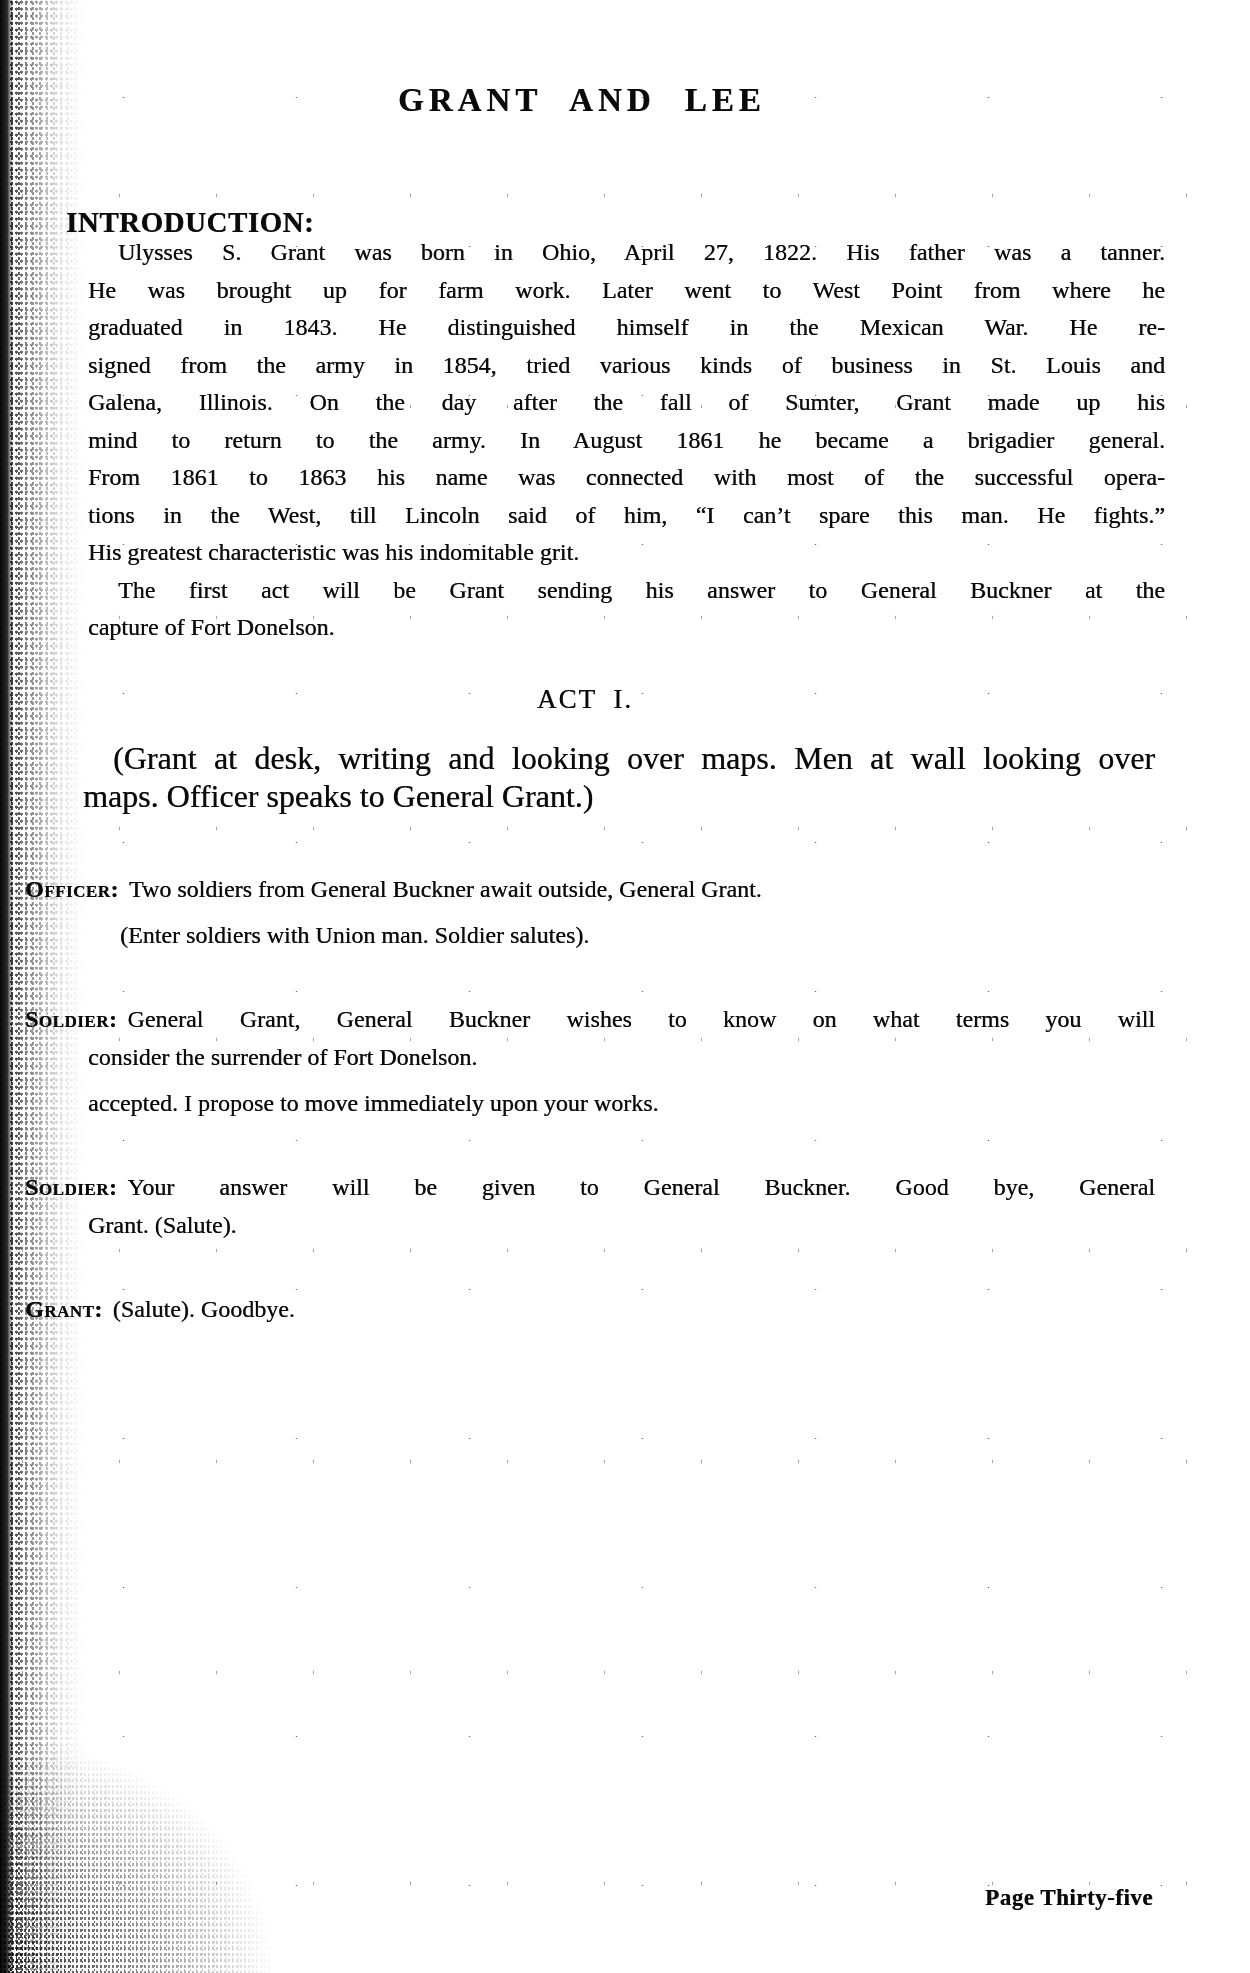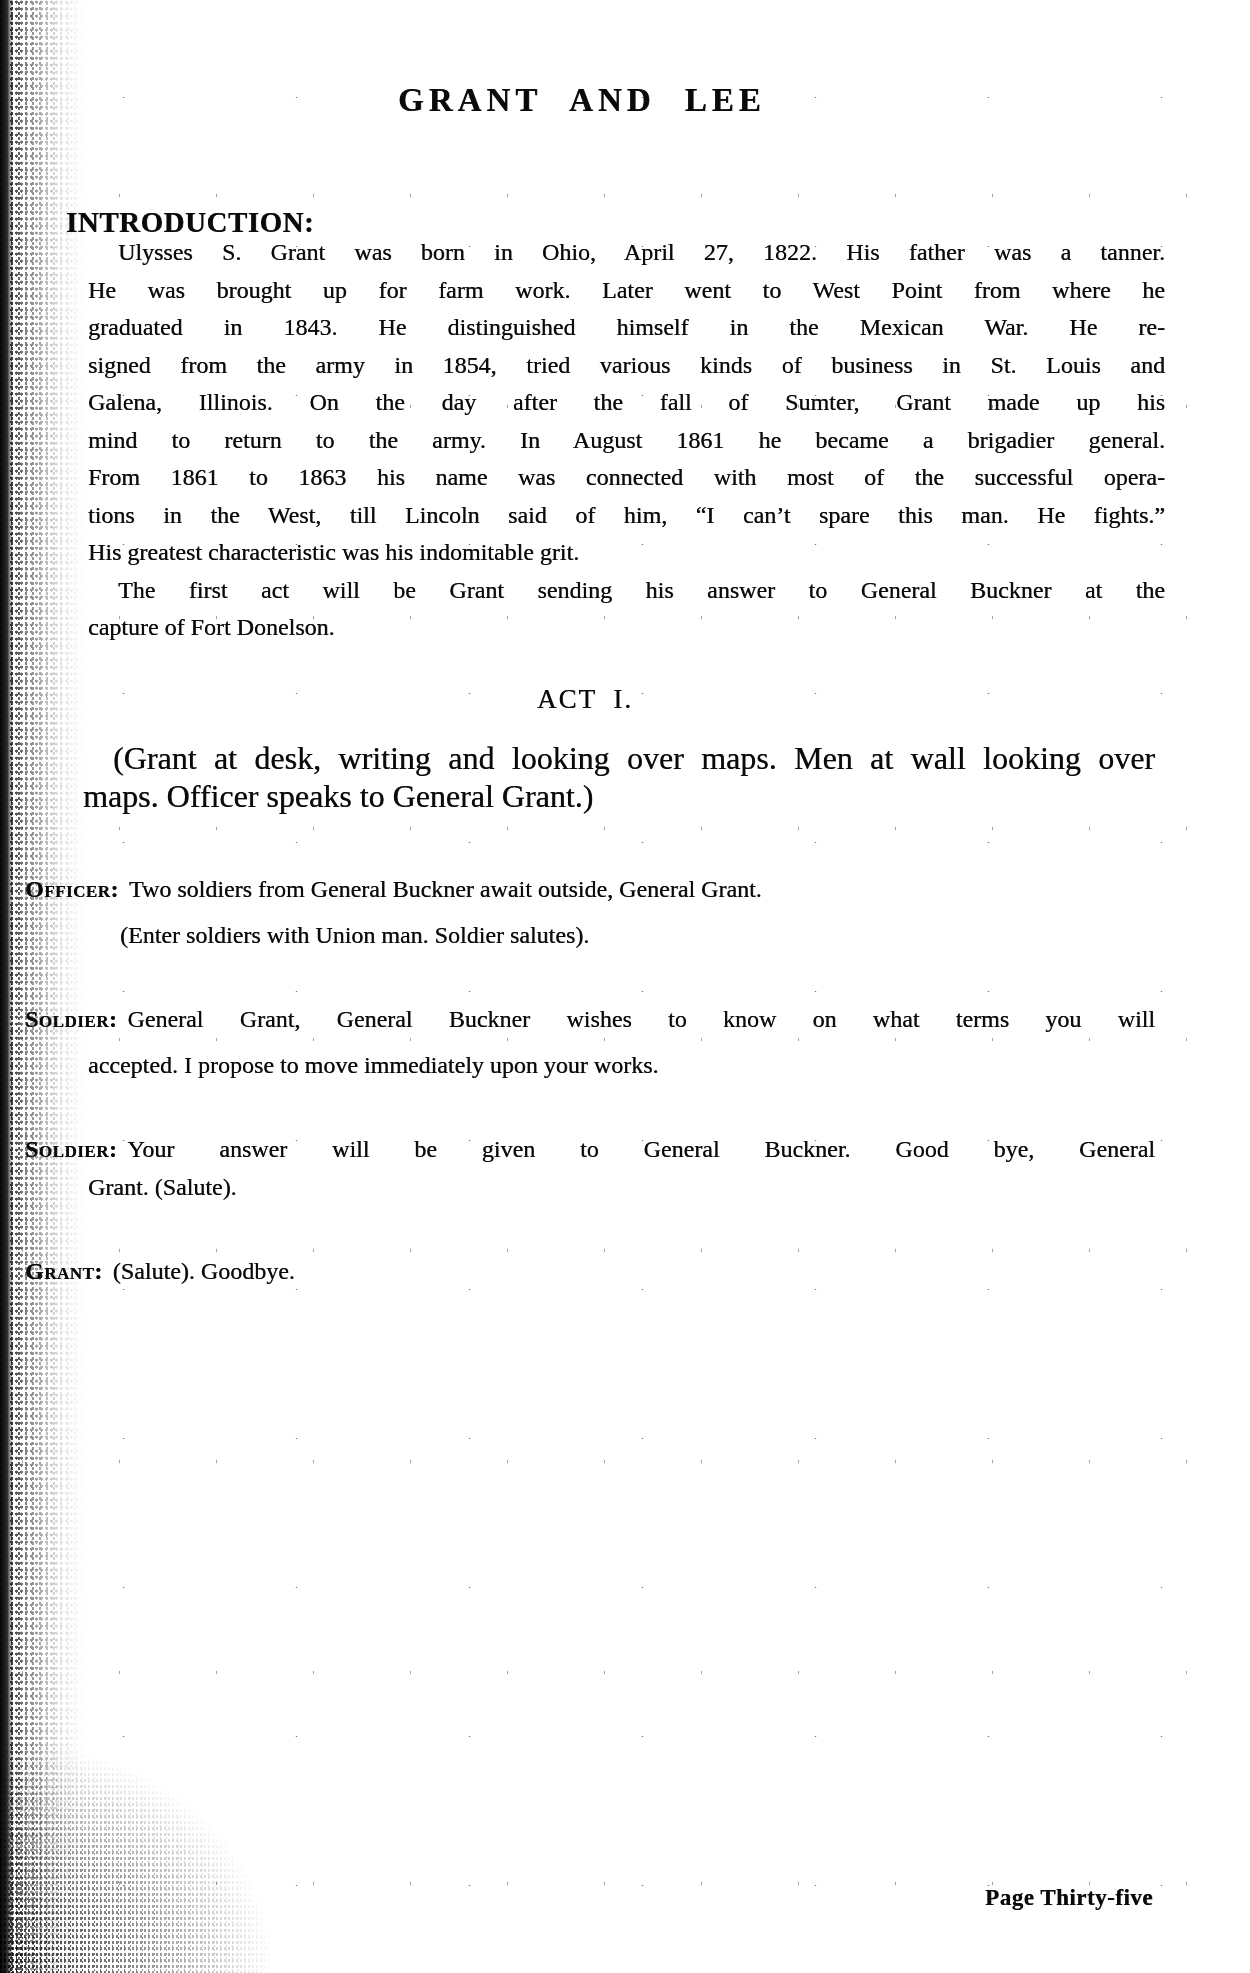--- a/index.html
+++ b/index.html
@@ -94,20 +94,21 @@
 
   <div class="speech">
     <div class="line line1"><span class="speaker">Officer:</span><span>Two soldiers from General Buckner await outside, General Grant.</span></div>
   </div>
 
 
   <div class="stage-entry">(Enter soldiers with Union man.  Soldier salutes).</div>
 
   <div class="speech">
     <div class="line line1 j"><span class="speaker">Soldier:</span><span>General Grant, General Buckner wishes to know on what terms you will</span></div>
+    <div class="line">consider the surrender of Fort Donelson.</div>
   </div>
 
   <div class="speech">
     <div class="line">accepted.  I propose to move immediately upon your works.</div>
   </div>
 
   <div class="speech">
     <div class="line line1 j"><span class="speaker">Soldier:</span><span>Your answer will be given to General Buckner.  Good bye, General</span></div>
     <div class="line">Grant.  (Salute).</div>
   </div>

